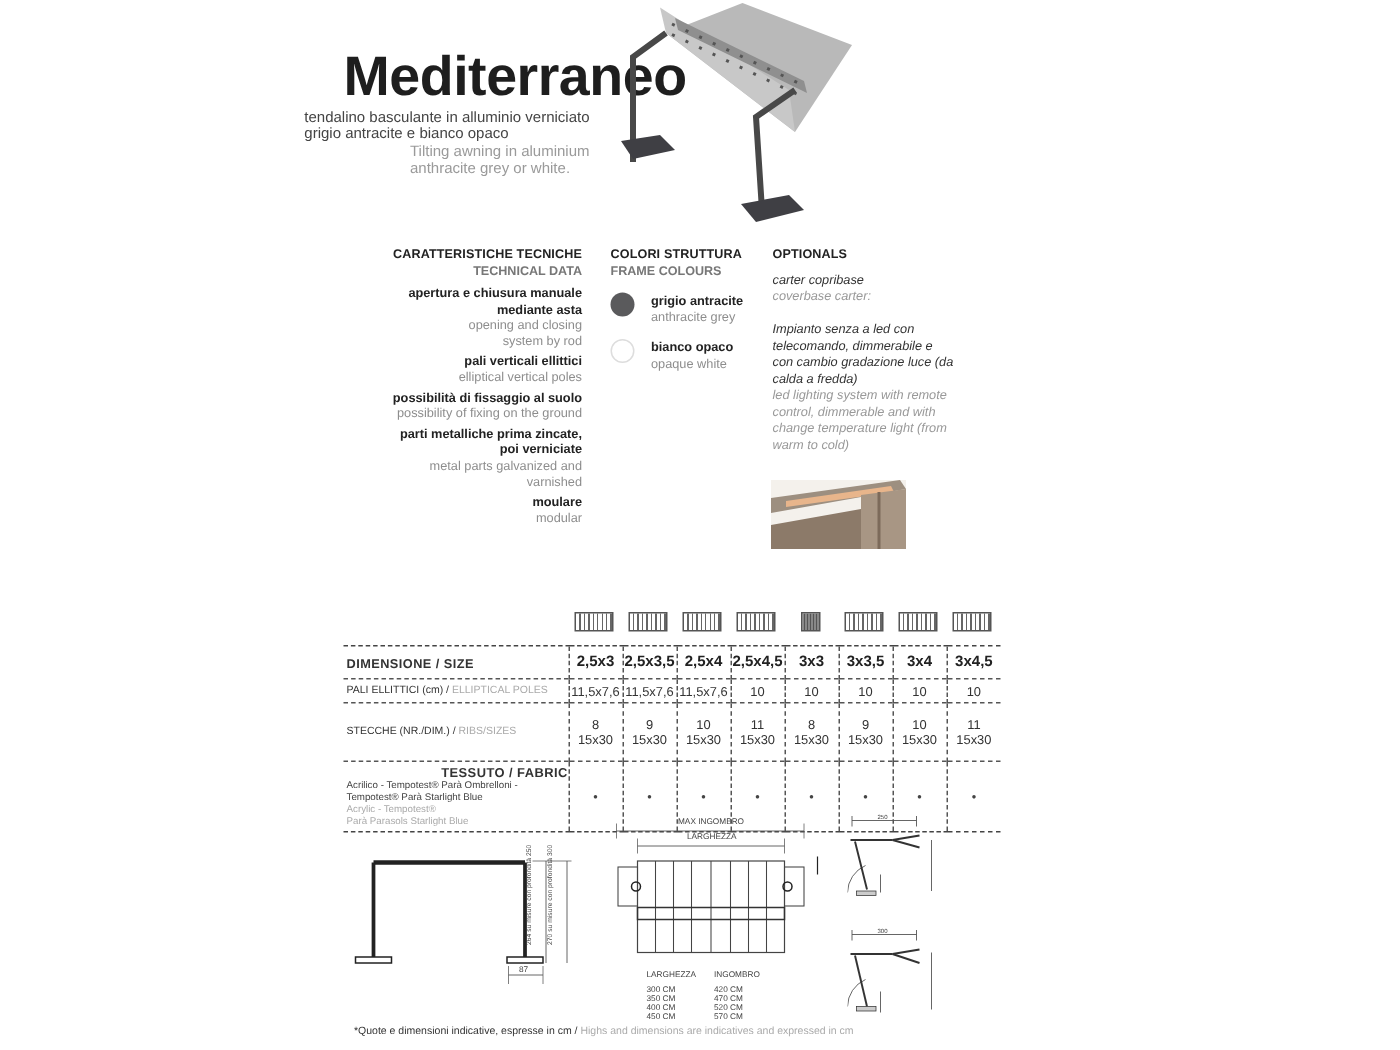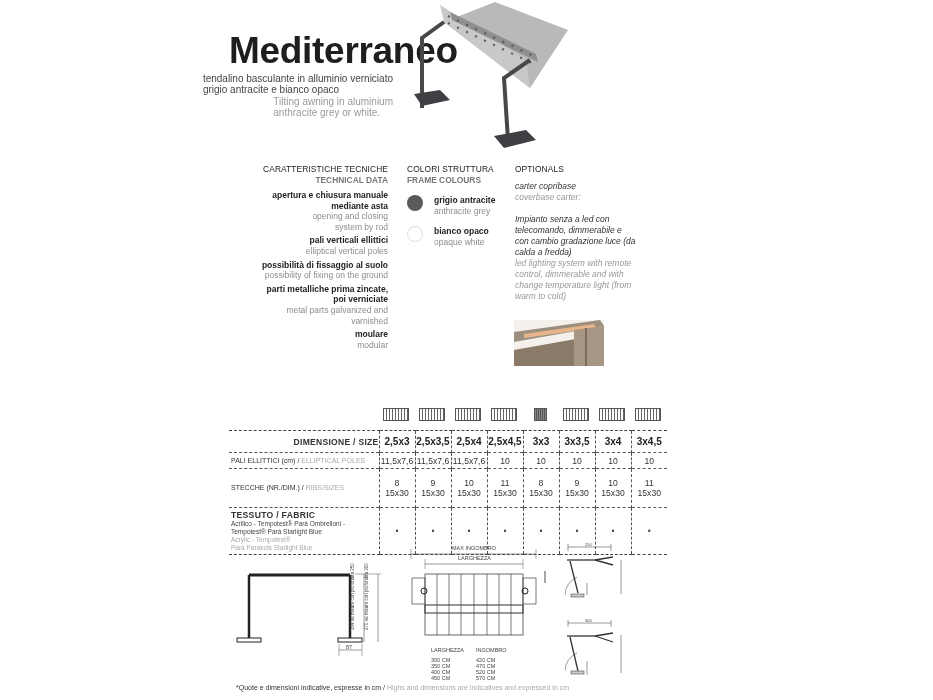--- a/index.html
+++ b/index.html
@@ -2,49 +2,49 @@
 <html><head>
 <meta charset="utf-8">
 <style>
   html, body { margin:0; padding:0; background:#fff; }
   body { width:933px; height:700px; position:relative; overflow:hidden; font-family:"Liberation Sans", sans-serif; color:#2a2a2a; }
   .abs { position:absolute; }
   .title { left:229px; top:30px; font-size:37px; font-weight:700; color:#1e1e1e; letter-spacing:-0.3px; font-family:"Liberation Sans", sans-serif; }
   .sub { right:540px; font-size:10px; line-height:10.5px; }
   .sub-it { top:74px; color:#444; }
   .sub-en { top:97px; color:#9a9a9a; }
-  .hdr { font-size:8.4px; font-weight:400; color:#222; line-height:11px; letter-spacing:0.1px; }
+  .hdr { font-size:8.4px; font-weight:700; color:#222; line-height:11px; letter-spacing:0.1px; }
   .hdr2 { font-size:8.4px; font-weight:700; color:#777; line-height:11px; }
   .tech { left:244px; width:144px; top:164px; text-align:right; }
   .tech .it { font-size:8.5px; font-weight:700; color:#222; line-height:10.6px;text-align:right; }
   .tech .en { font-size:8.5px; color:#8d8d8d; line-height:10.6px; margin-bottom:3px; }
   .colors { left:407px; top:164px; width:100px; }
   .swatch-row { display:flex; align-items:flex-start; margin-top:9px; }
   .swatch { width:16px; height:16px; border-radius:50%; margin-right:11px; flex:none; }
   .sw-label .it { font-size:8.5px; color:#222; font-weight:700; line-height:10.5px; }
   .sw-label .en { font-size:8.5px; color:#8d8d8d; line-height:10.5px; }
   .opt { left:515px; top:164px; width:132px; }
   .opt .it { font-size:8.5px; font-style:italic; color:#333; line-height:11px; }
   .opt .en { font-size:8.5px; font-style:italic; color:#999; line-height:11px; }
   .led-photo { left:514px; top:320px; width:90px; height:46px; overflow:hidden; }
   
   .tbl { left:229px; top:430px; width:438px; border-collapse:collapse; font-size:8.5px; }
   .tbl td { border-left:1px dashed #555; border-top:1px dashed #555; text-align:center; padding:0; }
   .tbl tr:first-child td { border-top:1.5px dashed #444; }
   .tbl tr:last-child td { border-bottom:1.5px dashed #444; }
   .tbl td.lbl { border-left:none; text-align:left; padding-left:2px; }
   .r-size td { height:21px; font-size:10px; font-weight:700; color:#222; }
-  .r-size td.lbl { font-size:8.5px; color:#333; letter-spacing:0.3px;text-align:right; }
+  .r-size td.lbl { font-size:8.5px; color:#333; letter-spacing:0.3px; }
   .r-poles td { height:15px; color:#333; font-size:8.6px; }
   .r-poles td.lbl { font-size:7px; }
   .r-ribs td { height:38px; color:#333; font-size:8.6px; line-height:10px; }
   .r-ribs td.lbl { font-size:7px; }
   .r-fabric td { height:46px; color:#444; }
   .lbl .en { color:#aaa; }
-  .fab-h { font-size:8.6px; font-weight:700; color:#333; letter-spacing:0.3px; line-height:10px; }
+  .fab-h { font-size:8.6px; font-weight:700; color:#333; letter-spacing:0.3px; line-height:10px;text-align:right; }
   .fab-it { font-size:6.5px; color:#444; line-height:8px; }
   .fab-en { font-size:6.5px; color:#aaa; line-height:8px; }
   .icons-row { left:378px; top:408px; display:flex; }
   .ribicon { height:13px; border:1px solid #555; box-sizing:border-box; }
   .footnote { left:236px; top:684px; font-size:7px; }
   .footnote .it { color:#333; }
   .footnote .en { color:#aaa; }
   .dimtxt { font-size:5.5px; color:#444; font-family:"Liberation Sans", sans-serif; }
 </style>
 </head>

